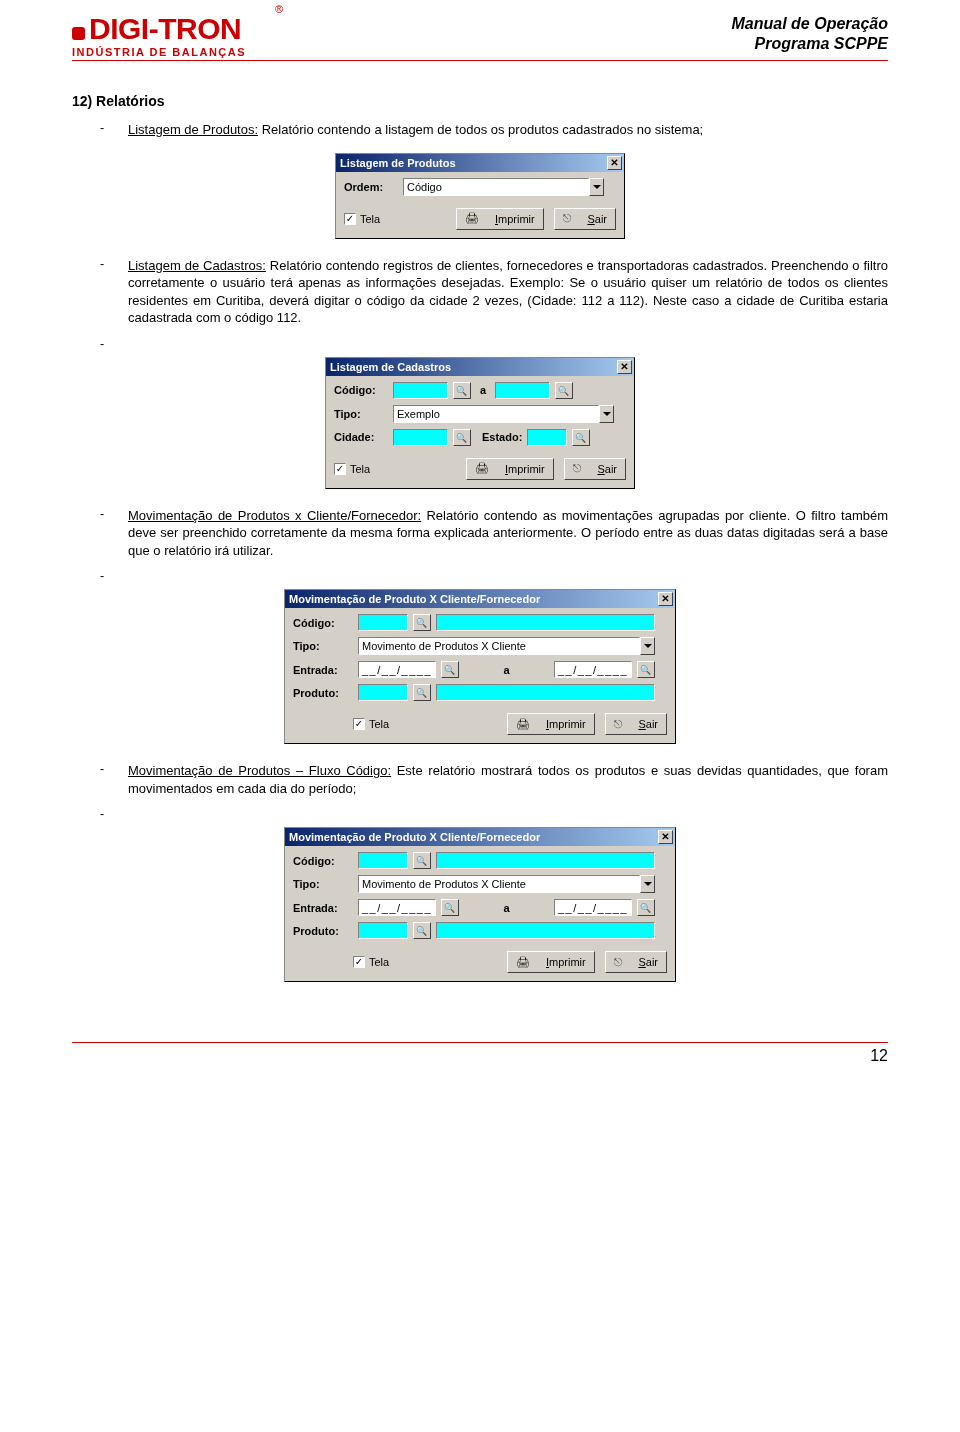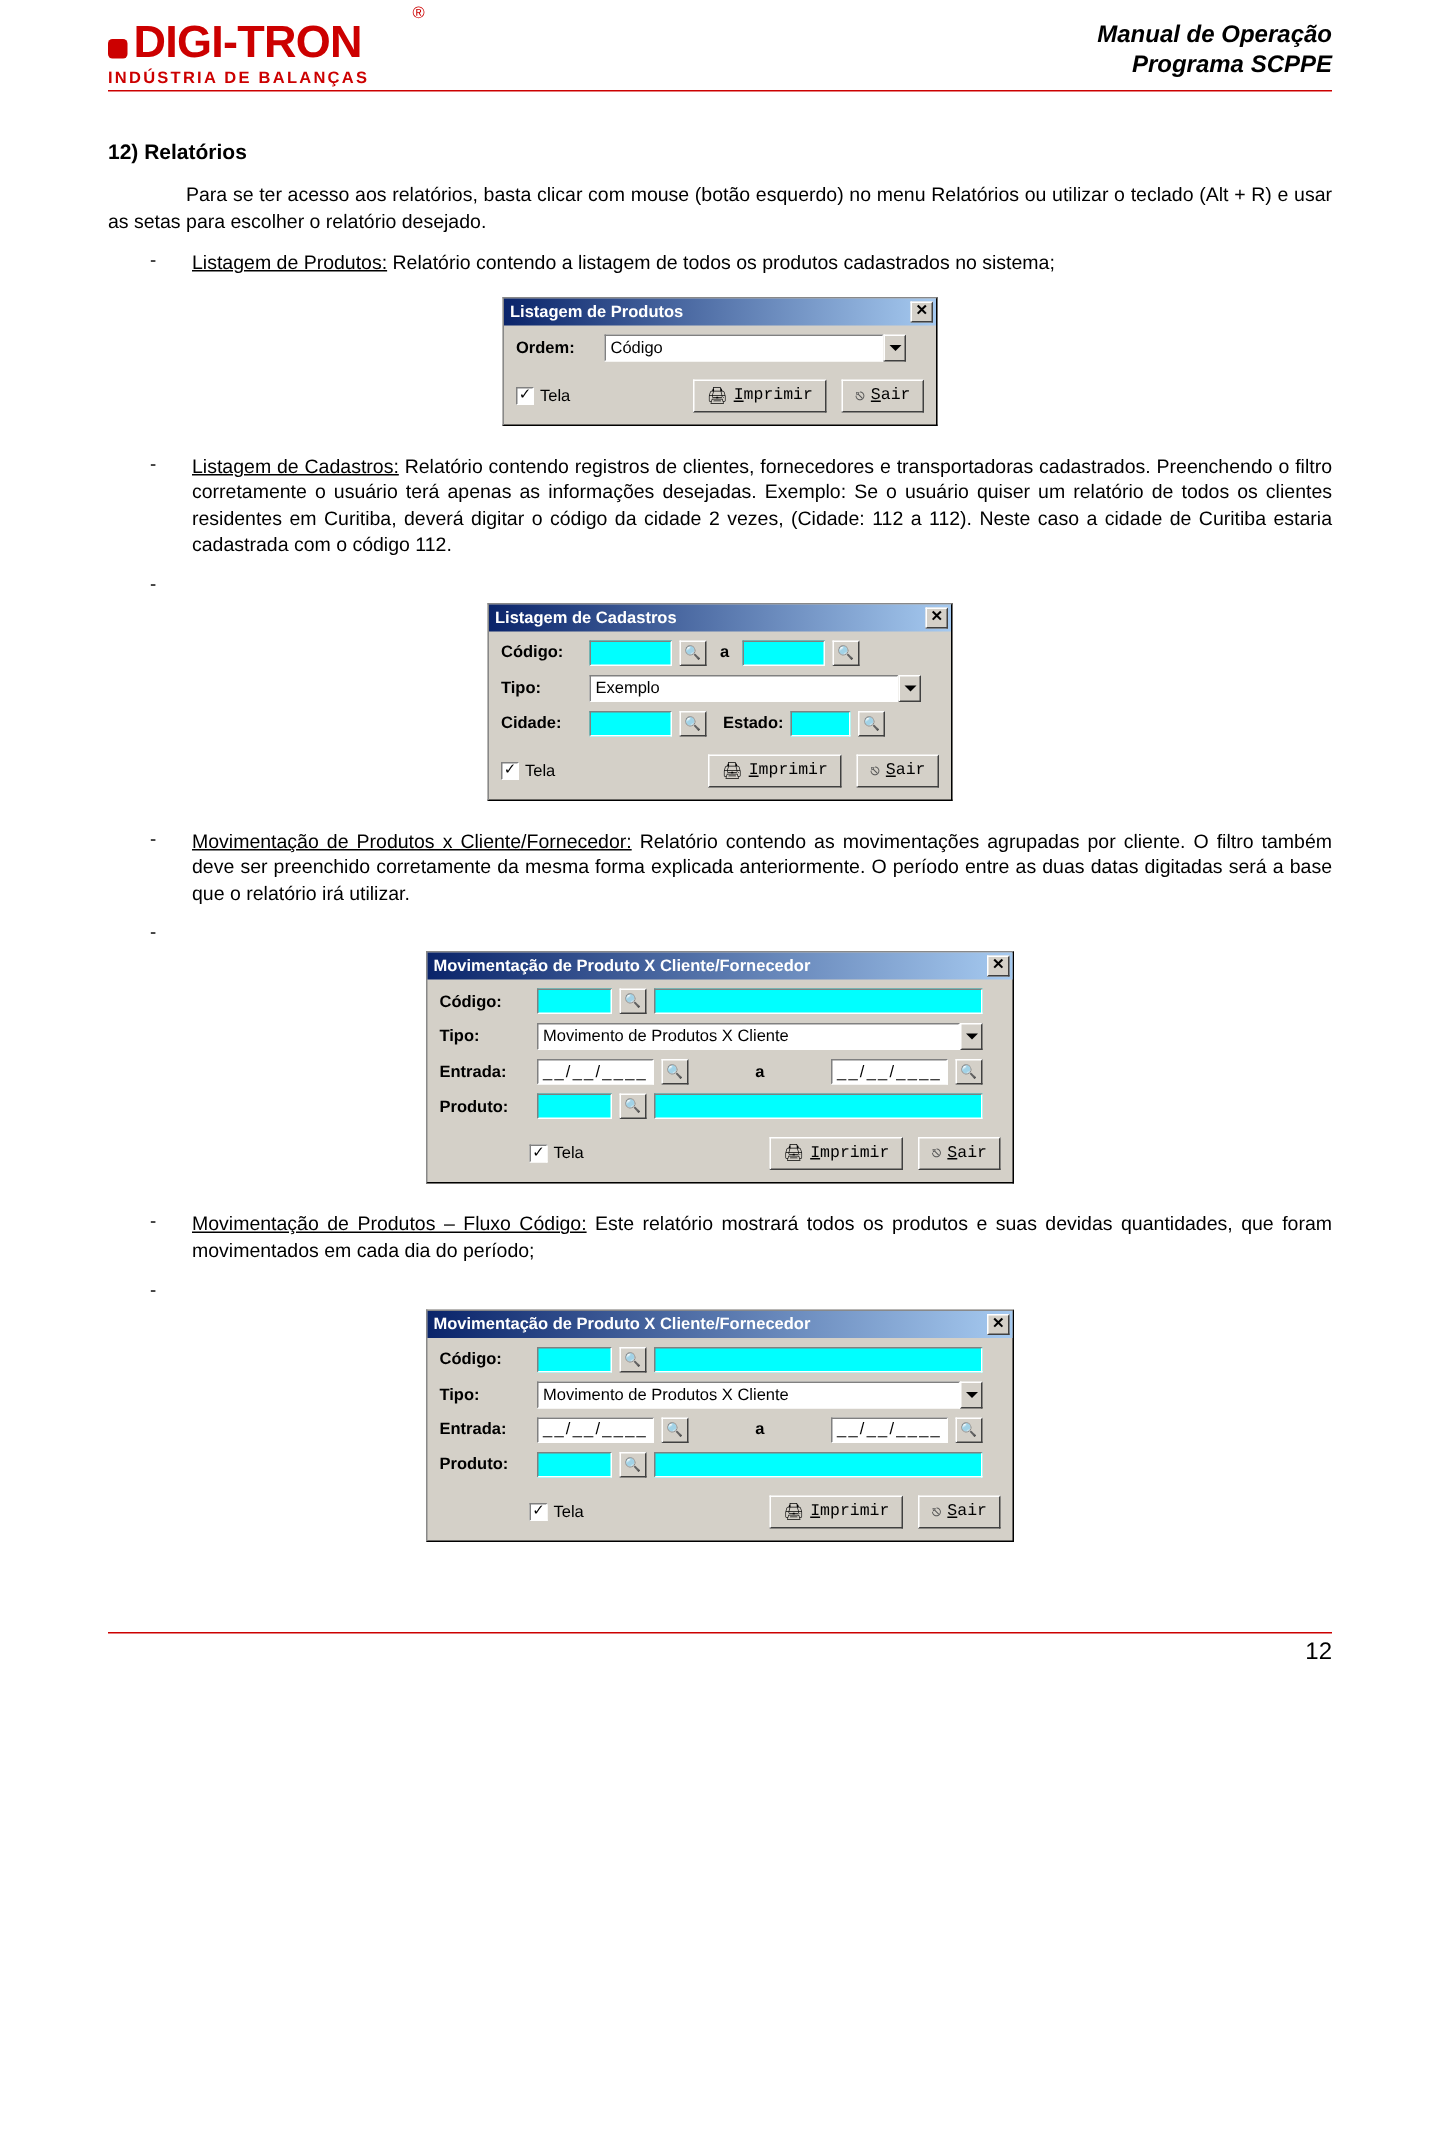--- a/index.html
+++ b/index.html
@@ -175,30 +175,29 @@
   }
   .dd-arrow::after {
     content: "";
     border-left: 4px solid transparent;
     border-right: 4px solid transparent;
     border-top: 4px solid #000;
   }
   .btn {
     display: inline-flex;
     align-items: center;
-    gap: 4px;
+    gap: 16px;
     height: 22px;
     padding: 0 8px;
     background: #d4d0c8;
     border: 1px solid #fff;
     border-right-color: #404040;
     border-bottom-color: #404040;
     font-size: 11px;
     cursor: default;
-    font-family: Liberation Mono, monospace;
   }
   .btn .u1 { text-decoration: underline; }
   .chk {
     display: inline-flex;
     align-items: center;
     gap: 4px;
     font-size: 11px;
   }
   .chkbox {
     width: 12px; height: 12px;
@@ -269,21 +268,20 @@
     </div>
     <div class="header-right">
       <div>Manual de Operação</div>
       <div>Programa SCPPE</div>
     </div>
   </div>
   <hr class="hr-red">
 
   <div class="section-title">12)  Relatórios</div>
 
-  <p class="para" style="text-indent:52px">Para se ter acesso aos relatórios, basta clicar com mouse (botão esquerdo) no menu Relatórios ou utilizar o teclado (Alt + R) e usar as setas para escolher o relatório desejado.</p>
 
   <div class="list-item">
     <div class="dash">-</div>
     <div class="list-para"><span class="u">Listagem de Produtos:</span><span> Relatório contendo a listagem de todos os produtos cadastrados no sistema;</span></div>
   </div>
 
   <div class="dlg-wrap first">
     <div class="dialog">
       <div class="titlebar">
         <span class="title-text">Listagem de Produtos</span>

